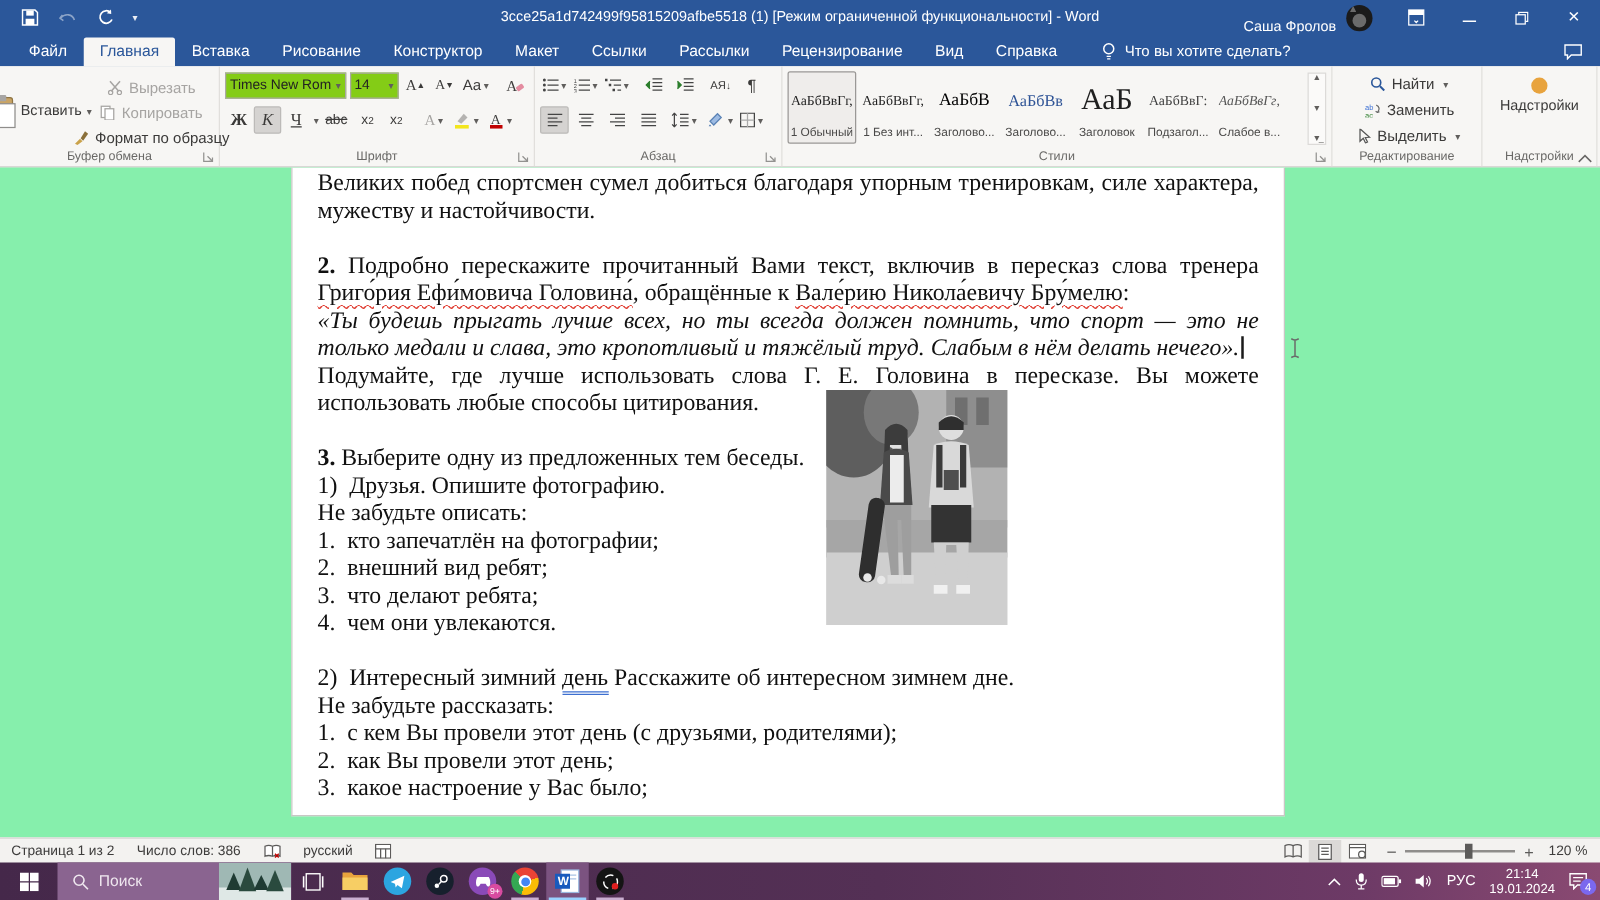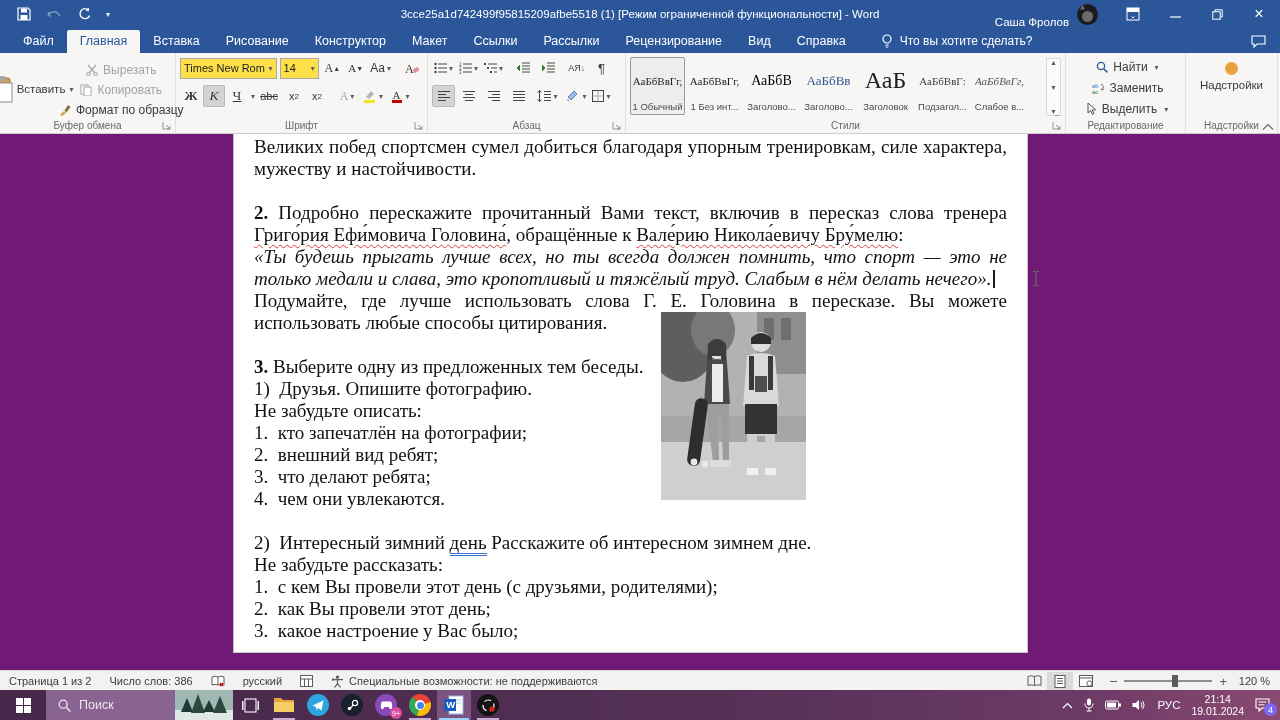--- a/index.html
+++ b/index.html
@@ -41,21 +41,21 @@
   .dis{color:#a6a4a2;text-align:right;}
   .caret-d{font-size:8px;color:#605e5c;margin-left:2px;}
   
   .g-clip{width:176px;display:flex;}
   .paste-big{width:52px;display:flex;flex-direction:row;align-items:center;gap:2px;padding-top:3px;font-size:11.5px;}
   .clip-col{display:flex;flex-direction:column;justify-content:flex-start;gap:4px;padding-top:5px;font-size:11.5px;}
   .clip-item{display:flex;align-items:center;gap:5px;white-space:nowrap;}
   
   .g-font{width:252px;}
   .font-row1{display:flex;align-items:center;gap:3px;}
-  .combo{background:#fde047;border:1px solid #aaa8a6;height:19px;display:flex;align-items:center;
+  .combo{background:#84cc16;border:1px solid #aaa8a6;height:19px;display:flex;align-items:center;
          font-size:11px;padding:0 3px;color:#222;}
   .combo .caret-d{margin-left:auto;}
   .font-row2{display:flex;align-items:center;gap:1px;margin-top:6px;}
   .fmt{width:20px;height:20px;font-family:"Liberation Serif",serif;font-size:13.5px;}
   
   .g-para{width:198px;}
   .para-row{display:flex;align-items:center;gap:2px;}
   .pbtn{width:21px;height:20px;}
   
   .g-styles{width:440px;}
@@ -75,21 +75,21 @@
                 justify-content:space-between;align-items:center;font-size:7px;color:#605e5c;
                 border:1px solid #dcdad8;background:#fbfaf9;}
   
   .g-edit{width:120px;font-size:11.5px;}
   .edit-item{display:flex;align-items:center;gap:5px;margin:2px 0 5px 4px;white-space:nowrap;}
   .g-addins{width:92px;display:flex;flex-direction:column;align-items:center;}
   .addin-btn{display:flex;flex-direction:column;align-items:center;gap:4px;font-size:11.5px;padding-top:4px;}
   .addin-dot{width:13px;height:13px;border-radius:50%;background:#e8a33d;}
   .ribbon-collapse{position:absolute;right:6px;bottom:2px;}
   
-  .docarea{position:absolute;left:0;top:134px;right:0;height:536px;background:#701a75;overflow:hidden;}
+  .docarea{position:absolute;left:0;top:134px;right:0;height:536px;background:#86efac;overflow:hidden;}
   .page{position:absolute;left:233px;top:0;width:795px;height:519px;background:#fff;
         border:1px solid #c9c7c5;border-top:none;box-sizing:border-box;padding:2px 20px 0;}
   .docp{margin:0;font-family:"Liberation Serif","DejaVu Serif",serif;font-size:19px;line-height:22px;color:#111;}
   .docp.just{text-align:justify;}
   .docp.blank{min-height:22px;}
   .docp .b{font-weight:bold;}
   .docp .i{font-style:italic;}
   .docp .sq{text-decoration:underline;text-decoration-style:wavy;text-decoration-color:#e03c31;
             text-decoration-thickness:1px;text-underline-offset:3px;}
   .docp .du{border-bottom:3px double #3d6fd0;}
@@ -650,30 +650,20 @@
         <span>русский</span>
       </div>
     <div class="sb-item">
       <svg width="13" height="12" viewBox="0 0 13 12">
           <rect x="0.5" y="0.5" width="12" height="11" fill="#fff" stroke="#5c5b5a"></rect>
           <line x1="0.5" y1="4" x2="12.5" y2="4" stroke="#5c5b5a"></line>
           <line x1="4.5" y1="4" x2="4.5" y2="11.5" stroke="#5c5b5a"></line>
           <line x1="8.5" y1="4" x2="8.5" y2="11.5" stroke="#5c5b5a"></line>
         </svg>
     </div>
-    <div class="sb-item">
-      <span>
-        <svg width="13" height="13" viewBox="0 0 13 13">
-            <circle cx="6.5" cy="2.2" r="1.6" fill="#5c5b5a"></circle>
-            <path d="M1 4.6 H12 M6.5 4.6 V8.5 M6.5 8.5 L3.5 12.5 M6.5 8.5 L9.5 12.5" fill="none" stroke="#5c5b5a" stroke-width="1.2"></path>
-            <path d="M2 3 Q1 4.5 2 6" fill="none" stroke="#5c5b5a"></path>
-          </svg>
-      </span>
-      <span>Специальные возможности: не поддерживаются</span>
-    </div>
     <div class="sb-right">
       <div class="viewbtn">
         <svg width="15" height="12" viewBox="0 0 15 12">
             <path d="M1 1.5 Q4 0 7.5 1.5 Q11 0 14 1.5 V10.5 Q11 9 7.5 10.5 Q4 9 1 10.5 Z" fill="none" stroke="#5c5b5a"></path>
             <line x1="7.5" y1="1.5" x2="7.5" y2="10.5" stroke="#5c5b5a"></line>
           </svg>
       </div>
       <div class="viewbtn active">
         <svg width="12" height="13" viewBox="0 0 12 13">
             <rect x="1" y="0.5" width="10" height="12" fill="#fff" stroke="#5c5b5a"></rect>

